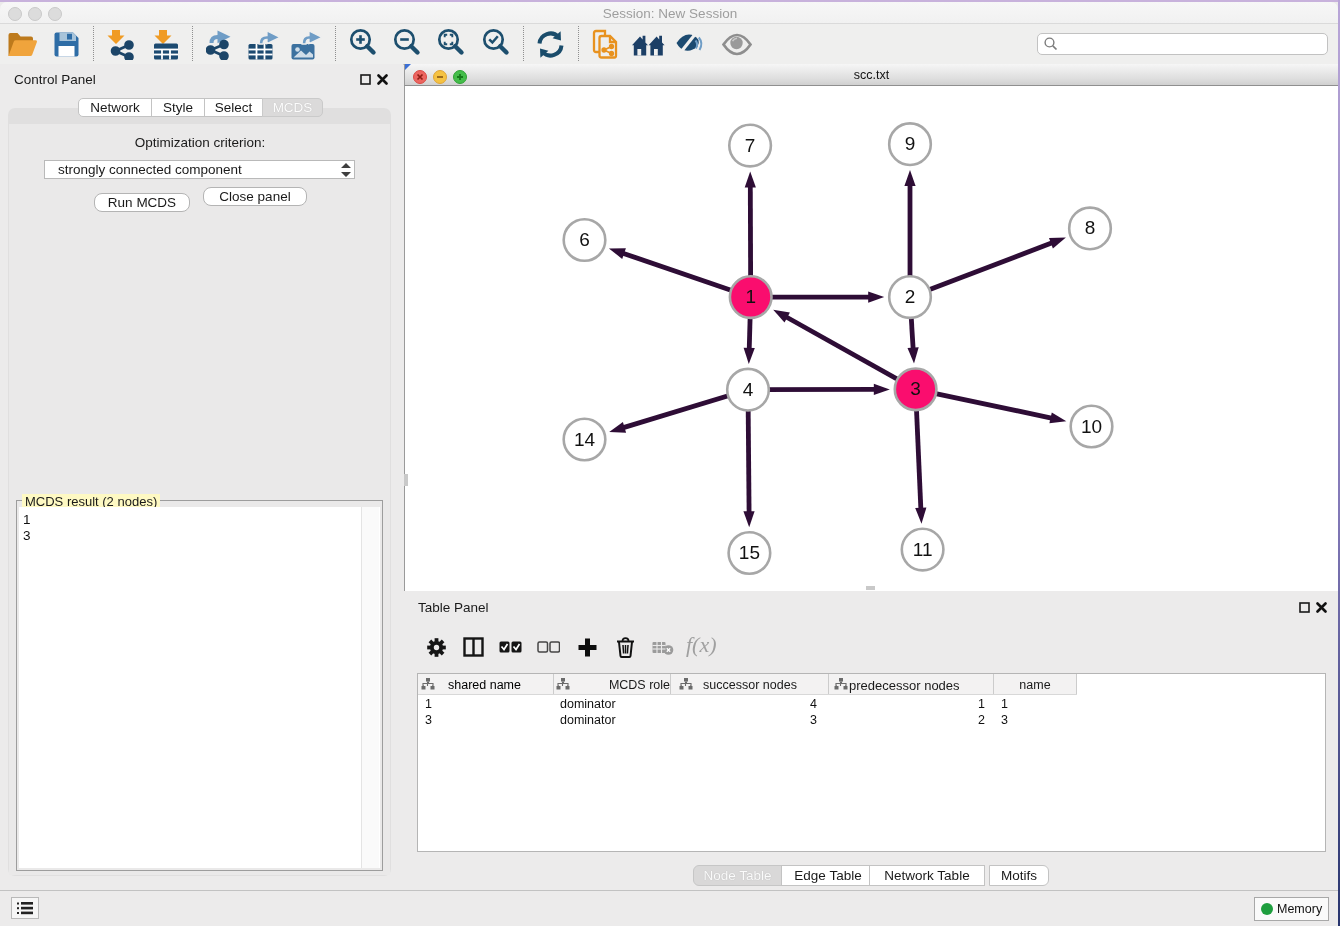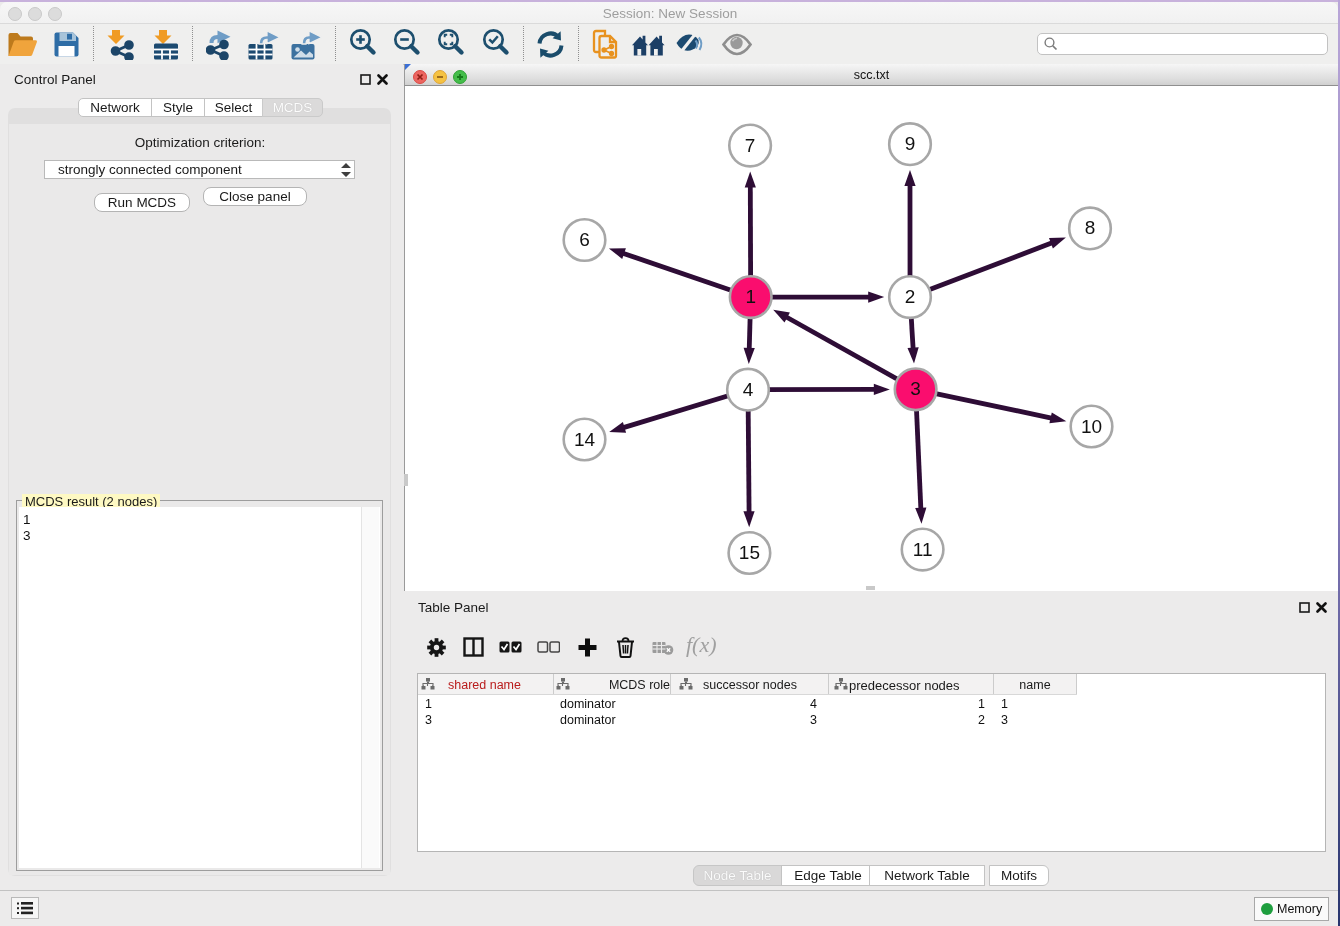--- a/index.html
+++ b/index.html
@@ -369,21 +369,21 @@
     </g>
   </svg>
 <svg class="hic" style="left:834px;top:678px" viewBox="0 0 14 12">
     <g fill="#6b6b6b">
       <rect x="5" y="0" width="4" height="3.5"></rect>
       <rect x="0.5" y="8" width="4" height="3.5"></rect>
       <rect x="9.5" y="8" width="4" height="3.5"></rect>
       <path d="M6.5 3.5 L6.5 5.5 L2 5.5 L2 8 L3 8 M7.5 3.5 L7.5 5.5 L12 5.5 L12 8 L11 8 M6.5 5 L6.5 8" fill="none" stroke="#6b6b6b" stroke-width="1.1"></path>
     </g>
   </svg>
-<div class="abs" style="left:428px;top:678px;width:113px;text-align:center;font-size:12.5px;color:#b91c1c">shared name</div>
+<div class="abs" style="left:428px;top:678px;width:113px;text-align:center;font-size:12.5px;color:#000000">shared name</div>
 <div class="abs" style="left:571px;top:678px;width:99px;text-align:right;font-size:12.5px;color:#1a1a1a">MCDS role</div>
 <div class="abs" style="left:683px;top:678px;width:134px;text-align:center;font-size:12.5px;color:#1a1a1a">successor nodes</div>
 <div class="abs" style="left:849px;top:678px;width:144px;text-align:left;font-size:13px;color:#1a1a1a">predecessor nodes</div>
 <div class="abs" style="left:993px;top:678px;width:84px;text-align:center;font-size:12.5px;color:#1a1a1a">name</div>
 <div class="abs" style="left:425px;top:697px;font-size:12.5px;color:#111">1</div>
 <div class="abs" style="left:425px;top:713px;font-size:12.5px;color:#111">3</div>
 <div class="abs" style="left:560px;top:697px;font-size:12.5px;color:#111">dominator</div>
 <div class="abs" style="left:560px;top:713px;font-size:12.5px;color:#111">dominator</div>
 <div class="abs" style="left:700px;top:697px;width:117px;text-align:right;font-size:12.5px;color:#111">4</div>
 <div class="abs" style="left:700px;top:713px;width:117px;text-align:right;font-size:12.5px;color:#111">3</div>

